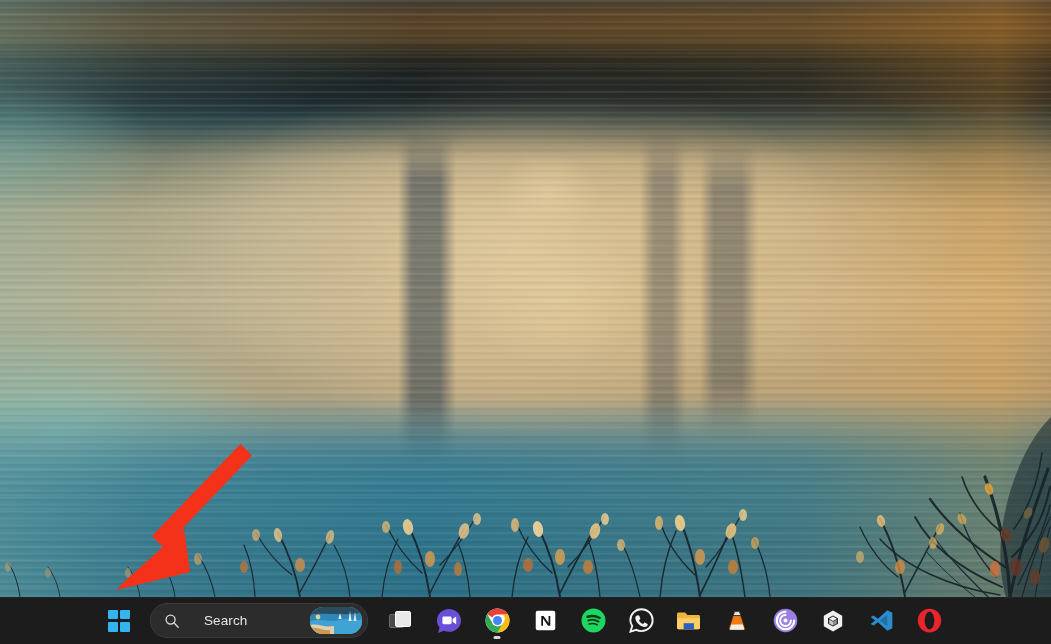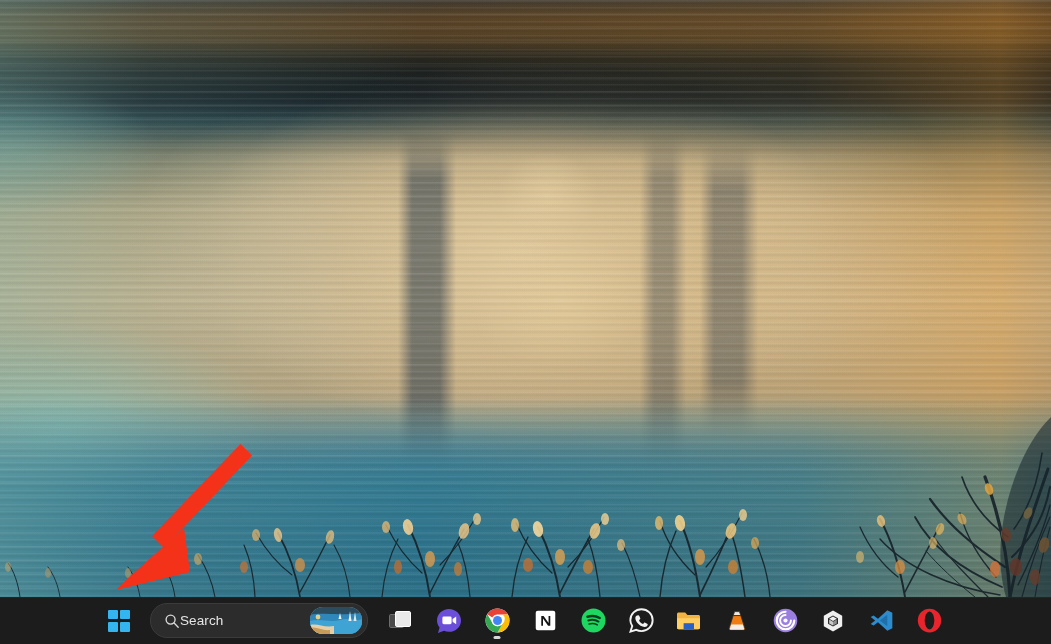--- a/index.html
+++ b/index.html
@@ -204,21 +204,21 @@
     overflow: hidden;
     cursor: text;
   }
   .search-ico {
     margin-left: 13px;
     width: 16px; height: 16px;
     flex: 0 0 auto;
     display: flex; align-items: center; justify-content: center;
   }
   .search-label {
-    margin-left: 0;
+    margin-left: 24px;
     color: #e6e6e6;
     font-size: 13.5px;
     letter-spacing: 0.1px;
     white-space: nowrap;
     user-select: none;
   }
   .search-thumb {
     position: absolute;
     right: 5px; top: 3px;
     width: 52px; height: 27px;

